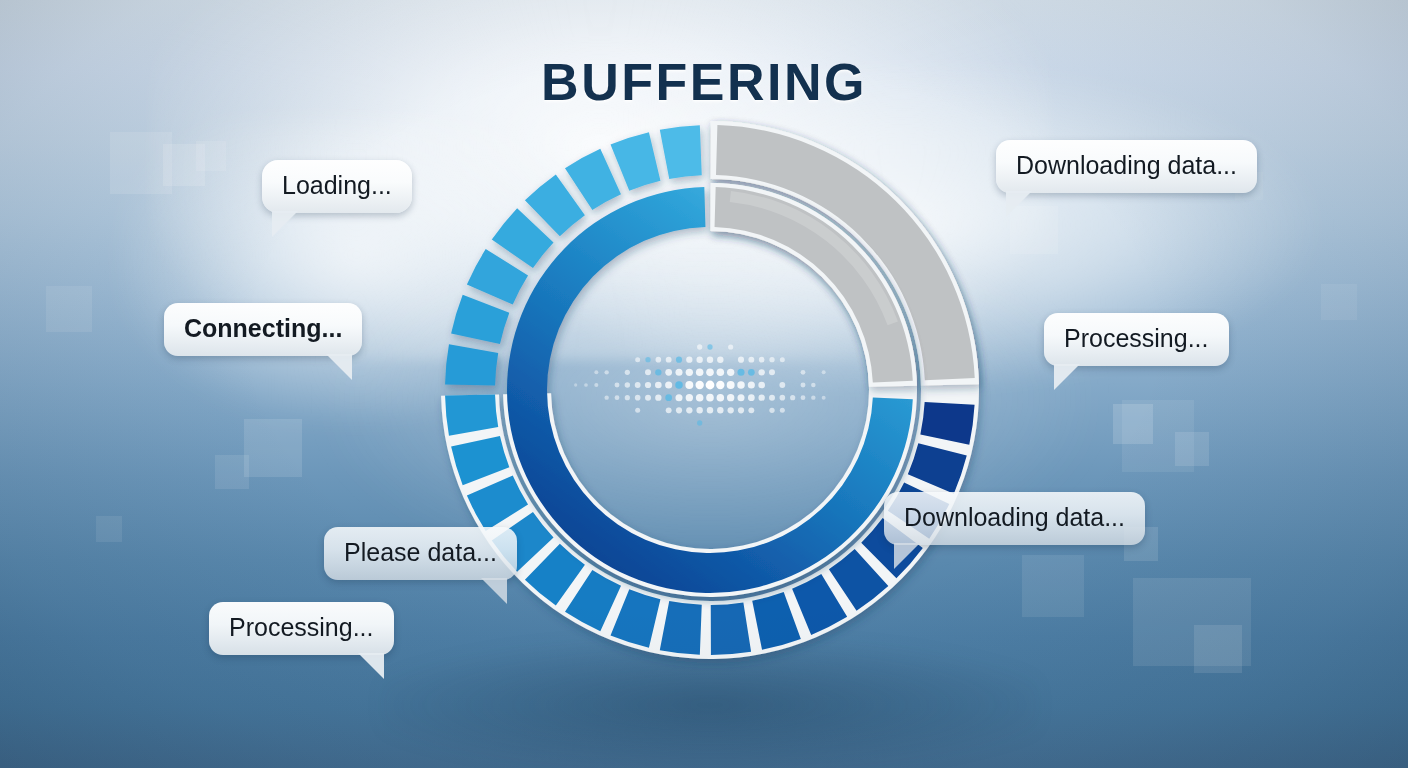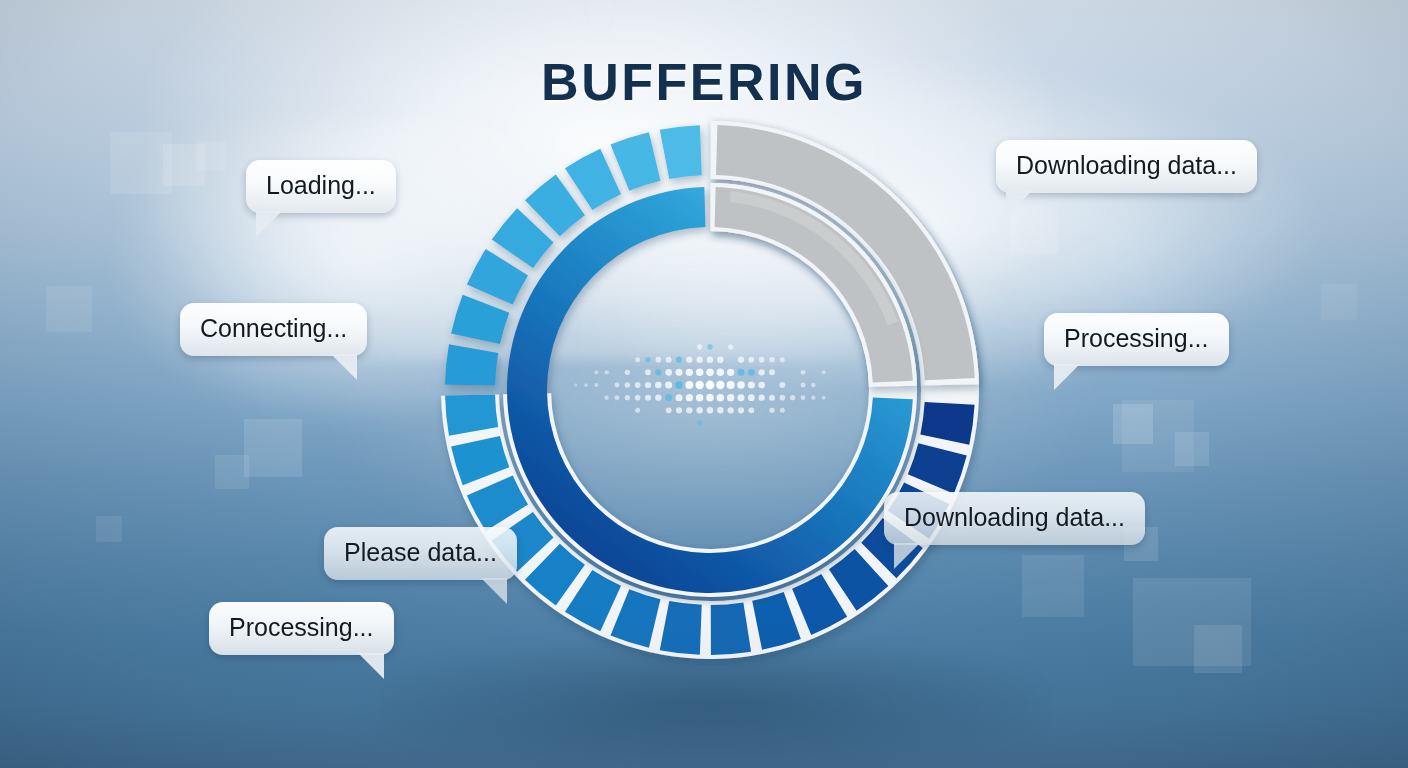--- a/index.html
+++ b/index.html
@@ -332,23 +332,23 @@
       <circle cx="170.33333333333334" cy="70.33333333333334" r="3.21" fill="#ffffff" opacity="0.72"></circle>
       <circle cx="180.66666666666666" cy="70.33333333333334" r="3.16" fill="#ffffff" opacity="0.71"></circle>
       <circle cx="191" cy="70.33333333333334" r="3.07" fill="#ffffff" opacity="0.69"></circle>
       <circle cx="201.33333333333331" cy="70.33333333333334" r="2.95" fill="#ffffff" opacity="0.66"></circle>
       <circle cx="222" cy="70.33333333333334" r="2.67" fill="#ffffff" opacity="0.59"></circle>
       <circle cx="232.33333333333331" cy="70.33333333333334" r="2.50" fill="#ffffff" opacity="0.56"></circle>
       <circle cx="149.66666666666666" cy="83" r="2.63" fill="#56b9e6" opacity="0.59"></circle>
     </svg>
 
   <div id="bubbles-layer">
-      <div class="bubble" style="left: 246px; top: 160px; z-index: 30;"><span>Loading...</span><span class="tail tail-bl"></span></div>
+      <div class="bubble" style="left: 262px; top: 160px; z-index: 30; border-radius: 16px;"><span>Loading...</span><span class="tail tail-bl"></span></div>
       <div class="bubble" style="left: 996px; top: 140px; z-index: 30;"><span>Downloading data...</span><span class="tail tail-bl"></span></div>
-      <div class="bubble" style="left: 180px; top: 303px; z-index: 30;"><span>Connecting...</span><span class="tail tail-br"></span></div>
+      <div class="bubble" style="left: 164px; top: 303px; z-index: 30; font-weight: bold;"><span>Connecting...</span><span class="tail tail-br"></span></div>
       <div class="bubble" style="left: 1044px; top: 313px; z-index: 30;"><span>Processing...</span><span class="tail tail-bl"></span></div>
       <div class="bubble translucent" style="left: 884px; top: 492px; z-index: 30;"><span>Downloading data...</span><span class="tail tail-bl"></span></div>
       <div class="bubble translucent" style="left: 324px; top: 527px; z-index: 30;"><span>Please data...</span><span class="tail tail-br"></span></div>
       <div class="bubble" style="left: 209px; top: 602px; z-index: 30;"><span>Processing...</span><span class="tail tail-br"></span></div>
     </div>
 
   <div class="wash" id="vignette"></div>
 </div>
 
 </body></html>

